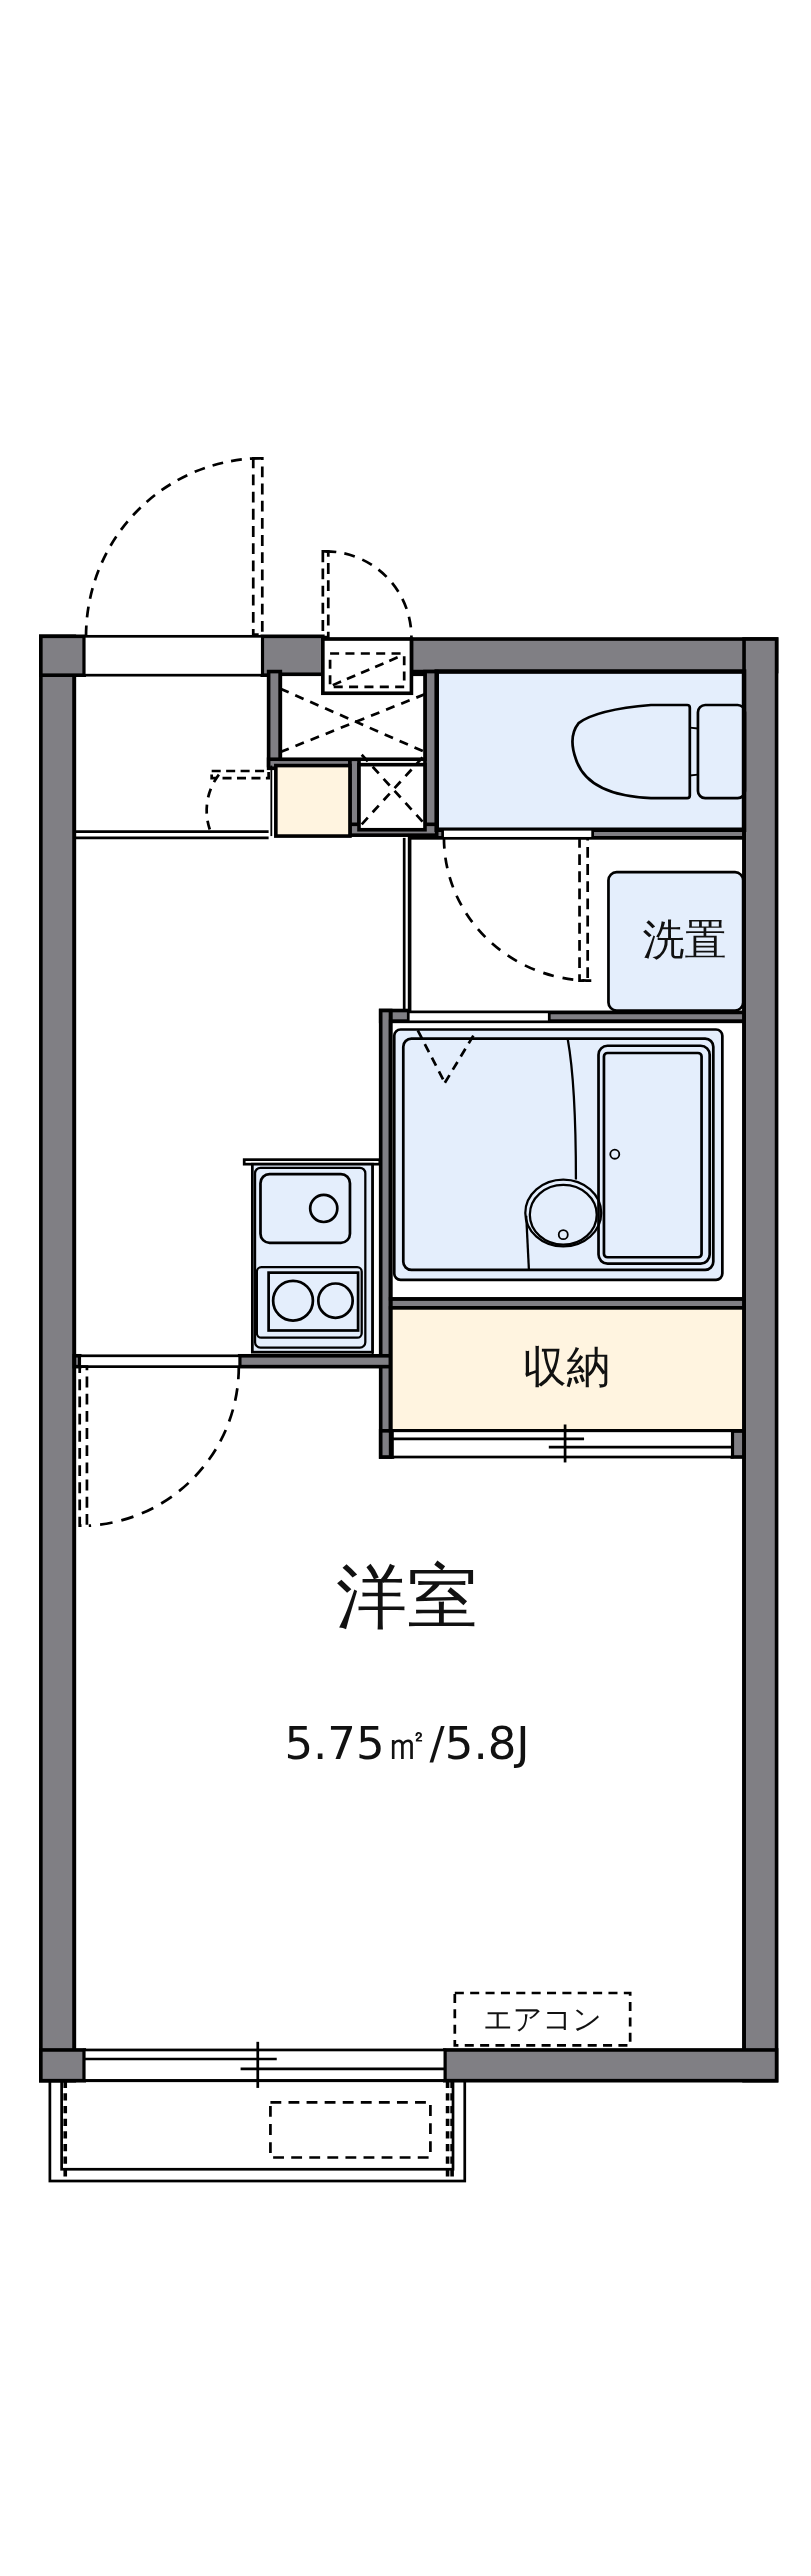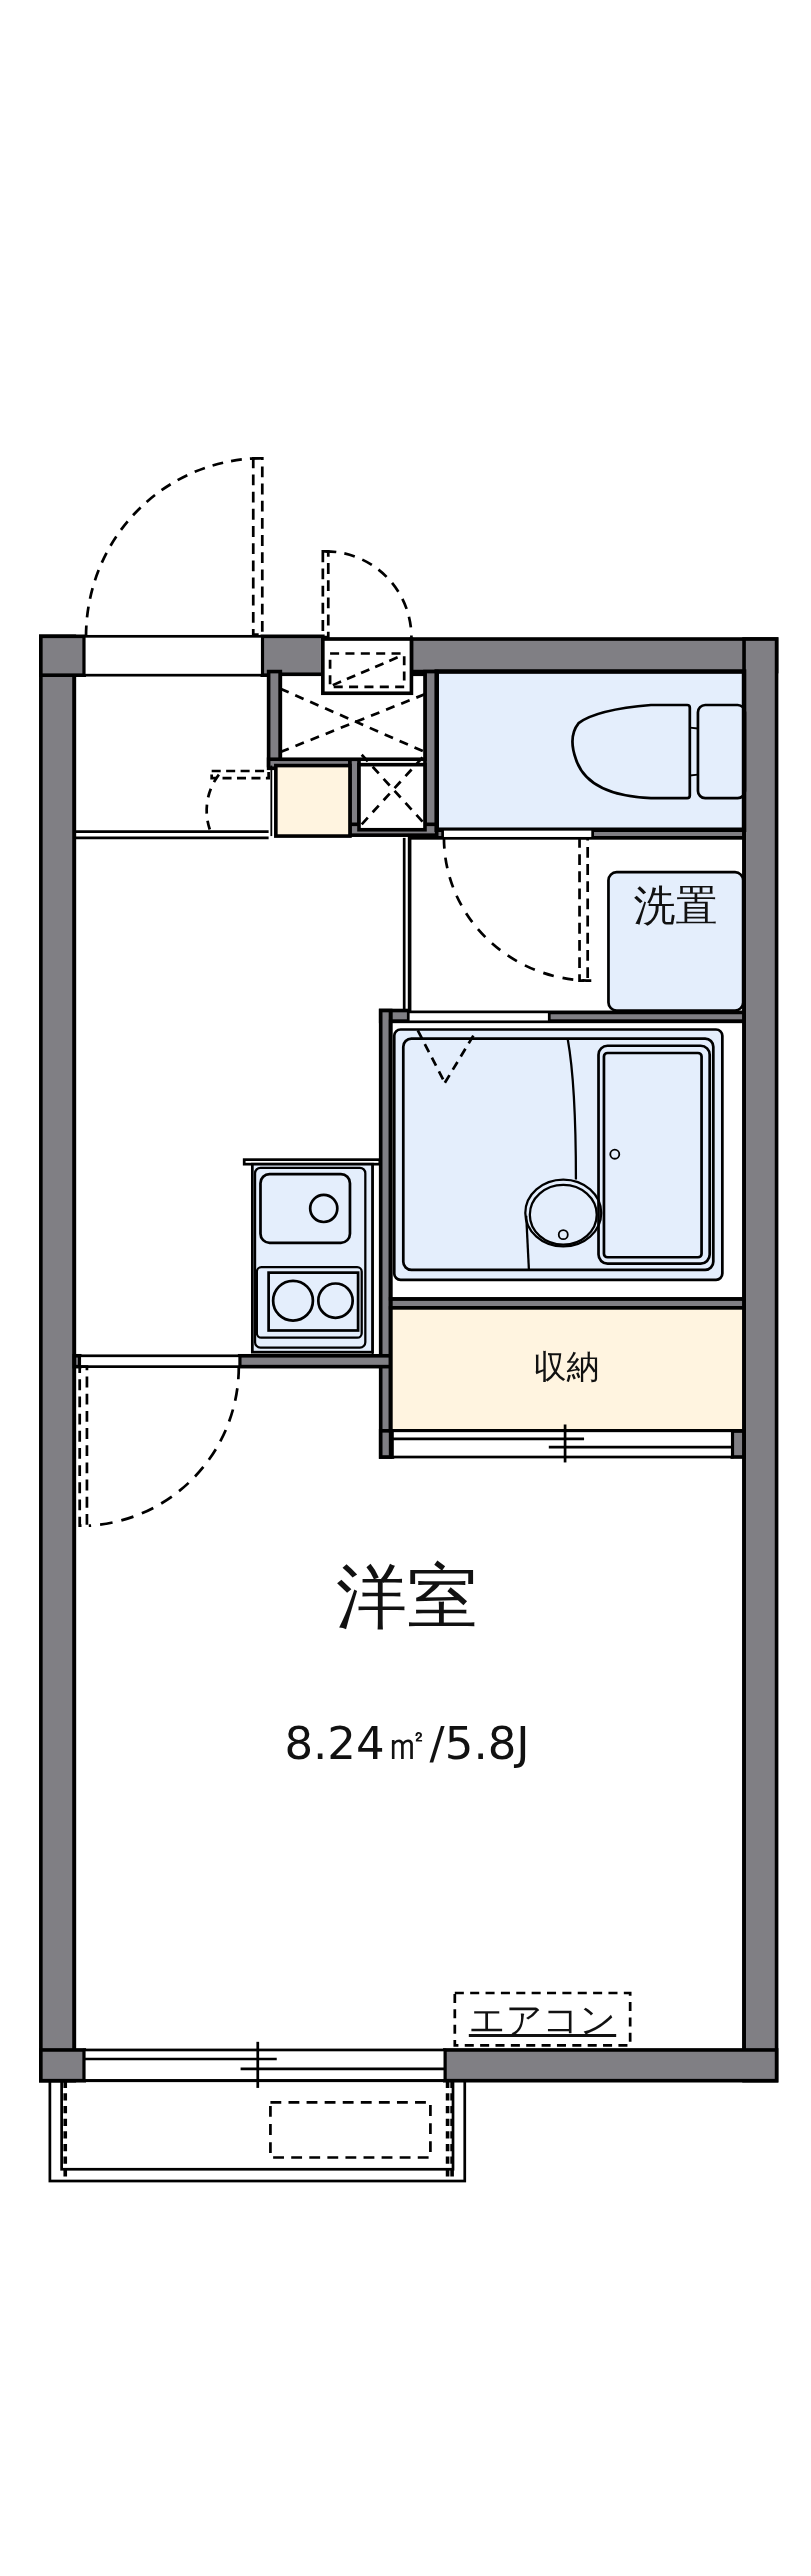--- a/index.html
+++ b/index.html
@@ -178,18 +178,18 @@
   <g fill="none" stroke="#000" stroke-width="3">
     <rect x="55" y="2302" width="459" height="111"></rect>
     <rect x="68" y="2302" width="433" height="98"></rect>
     <line x1="72" y1="2302" x2="72" y2="2410" stroke-dasharray="8 6" stroke-width="4"></line>
     <line x1="495" y1="2302" x2="495" y2="2410" stroke-dasharray="8 6" stroke-width="4"></line>
     <line x1="500" y1="2302" x2="500" y2="2410" stroke-dasharray="8 6" stroke-width="4"></line>
     <rect x="299" y="2326" width="177" height="61" stroke-dasharray="12 8"></rect>
   </g>
 </svg>
 
-<div class="lbl" style="left:608px; top:880px; width:135px; font-size:42px; line-height:51px;">洗置</div>
-<div class="lbl" style="left:390px; top:1340px; width:353px; font-size:33px; line-height:54px;">収納</div>
+<div class="lbl" style="left:608px; top:914px; width:135px; font-size:42px; line-height:51px;padding-left:9px;">洗置</div>
+<div class="lbl" style="left:390px; top:1340px; width:353px; font-size:44px; line-height:54px;">収納</div>
 <div class="lbl" style="left:181px; top:1556px; width:452px; font-size:71px; line-height:81px;">洋室</div>
-<div class="lbl" style="left:181px; top:1717px; width:452px; font-size:45px; line-height:54px;">8.24㎡/5.8J</div>
-<div class="lbl" style="left:455px; top:1998px; width:175px; font-size:36px; line-height:43px;text-decoration:underline;">エアコン</div>
+<div class="lbl" style="left:181px; top:1717px; width:452px; font-size:45px; line-height:54px;">5.75㎡/5.8J</div>
+<div class="lbl" style="left:455px; top:1998px; width:175px; font-size:29px; line-height:43px;">エアコン</div>
 
 
 </body></html>

